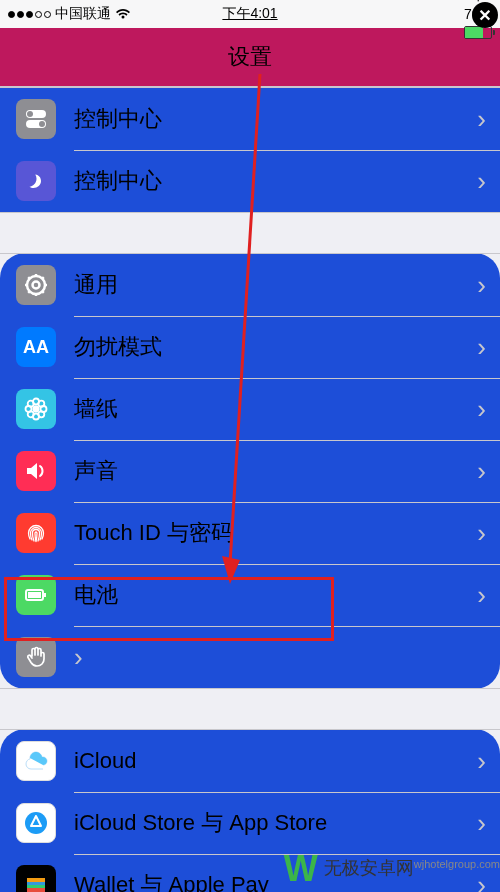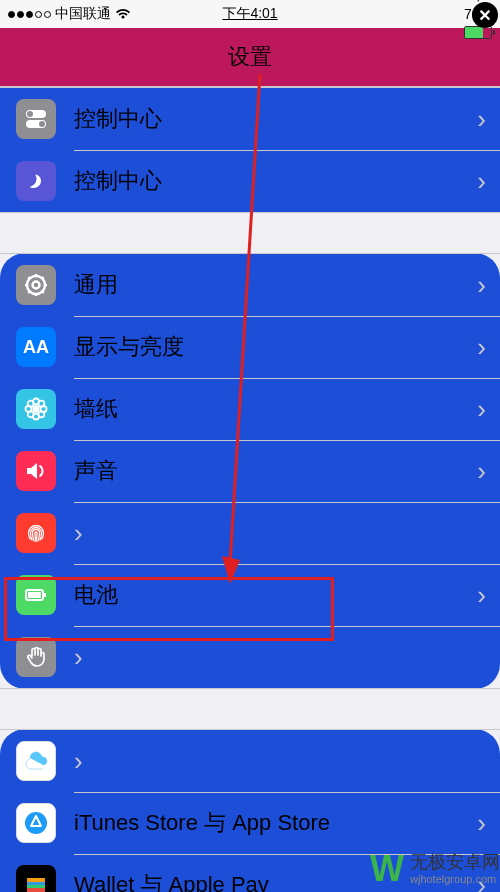--- a/index.html
+++ b/index.html
@@ -86,21 +86,21 @@
     .watermark {
       position: absolute; bottom: 2px; right: 0;
       display: flex; align-items: center; gap: 6px;
       font-size: 13px; color: #333;
       z-index: 10;
     }
     .watermark .w-logo {
       font-size: 36px; color: #3bb54a; font-weight: bold;
       font-family: Arial;
     }
-    .watermark .w-text { display: flex; flex-direction: column; line-height: 1.2; }
+    .watermark .w-text { display: flex; line-height: 1.2; }
     .watermark .w-main { font-size: 18px; font-weight: 500; }
     .watermark .w-sub { font-size: 11px; color: #888; }
   </style>
 </head>
 <body>
 
 <div class="status-bar">
   <div class="status-left">
     <div class="signal-dots">
       <span class="dot filled"></span>
@@ -164,21 +164,21 @@
         </div>
         <span class="label">通用</span>
         <span class="chevron">›</span>
       </div>
       <div class="list-item">
         <div class="icon" style="background: rgb(0, 122, 255);">
           <svg viewBox="0 0 26 26">
             <text x="13" y="19" font-size="18" font-weight="600" text-anchor="middle" fill="#fff" font-family="Helvetica">AA</text>
           </svg>
         </div>
-        <span class="label">显示与亮度</span>
+        <span class="label">勿扰模式</span>
         <span class="chevron">›</span>
       </div>
       <div class="list-item">
         <div class="icon" style="background: rgb(52, 196, 229);">
           <svg viewBox="0 0 26 26">
             <circle cx="13" cy="13" r="3.5" fill="#fff"></circle>
             <circle cx="13" cy="5.5" r="3" fill="none" stroke="#fff" stroke-width="1.8"></circle>
             <circle cx="13" cy="20.5" r="3" fill="none" stroke="#fff" stroke-width="1.8"></circle>
             <circle cx="5.5" cy="13" r="3" fill="none" stroke="#fff" stroke-width="1.8"></circle>
             <circle cx="20.5" cy="13" r="3" fill="none" stroke="#fff" stroke-width="1.8"></circle>
@@ -200,20 +200,21 @@
         </div>
         <span class="label">声音</span>
         <span class="chevron">›</span>
       </div>
       <div class="list-item">
         <div class="icon" style="background: rgb(255, 59, 48);">
           <svg viewBox="0 0 26 26">
             <path d="M7 19c-1-2-1.5-4-1.5-6 0-4 3.4-7.5 7.5-7.5s7.5 3.5 7.5 7.5c0 2-.5 4-1.5 6M9 20c-1-2-1.5-4.3-1.5-7 0-3 2.5-5.5 5.5-5.5s5.5 2.5 5.5 5.5c0 2.7-.5 5-1.5 7M11 21c-1-2.3-1.5-5-1.5-8 0-2 1.6-3.5 3.5-3.5s3.5 1.5 3.5 3.5c0 3-.5 5.7-1.5 8M13 21.5c-.7-2.5-1-5.5-1-8.5 0-.5.5-1 1-1s1 .5 1 1c0 3-.3 6-1 8.5" fill="none" stroke="#fff" stroke-width="1.3" stroke-linecap="round"></path>
           </svg>
         </div>
+        <span class="label">Touch ID 与密码</span>
         <span class="chevron">›</span>
       </div>
       <div class="list-item">
         <div class="icon" style="background: rgb(76, 217, 100);">
           <svg viewBox="0 0 26 26">
             <rect x="3" y="8" width="17" height="10" rx="2" fill="none" stroke="#fff" stroke-width="2"></rect>
             <rect x="5" y="10" width="13" height="6" fill="#fff"></rect>
             <rect x="21" y="11" width="2" height="4" fill="#fff"></rect>
           </svg>
         </div>
@@ -230,30 +231,31 @@
       </div>
     </div>
     <div class="list-group gap-top">
       <div class="list-item">
         <div class="icon" style="background: rgb(255, 255, 255); border: 1px solid rgb(221, 221, 221);">
           <svg viewBox="0 0 26 26">
             <path d="M20 17c2.2 0 4-1.8 4-4s-1.8-4-4-4c-.3 0-.6 0-.9.1C18.4 6.3 15.9 4 13 4c-3.3 0-6 2.7-6 6 0 .3 0 .6.1.9C4.8 11.3 3 13.4 3 16c0 2.8 2.2 5 5 5h12" fill="#fff" stroke="#bbdef8" stroke-width="1"></path>
             <path d="M20 17c2.2 0 4-1.8 4-4s-1.8-4-4-4c-.3 0-.6 0-.9.1C18.4 6.3 15.9 4 13 4c-3.3 0-6 2.7-6 6" fill="#5ac8fa"></path>
           </svg>
         </div>
+        <span class="label">iCloud</span>
         <span class="chevron">›</span>
       </div>
       <div class="list-item">
         <div class="icon" style="background: rgb(255, 255, 255); border: 1px solid rgb(221, 221, 221);">
           <svg viewBox="0 0 26 26">
             <circle cx="13" cy="13" r="11" fill="#1c9cf6"></circle>
             <path d="M13 6l-5 10h10L13 6z" fill="none" stroke="#fff" stroke-width="2" stroke-linejoin="round"></path>
           </svg>
         </div>
-        <span class="label">iTunes Store 与 App Store</span>
+        <span class="label">iCloud Store 与 App Store</span>
         <span class="chevron">›</span>
       </div>
       <div class="list-item">
         <div class="icon" style="background: rgb(0, 0, 0);">
           <svg viewBox="0 0 26 26">
             <rect x="4" y="6" width="18" height="14" rx="2" fill="#fff"></rect>
             <rect x="4" y="6" width="18" height="4" fill="#f39c12"></rect>
             <rect x="4" y="10" width="18" height="3" fill="#3498db"></rect>
             <rect x="4" y="13" width="18" height="3" fill="#2ecc71"></rect>
             <rect x="4" y="16" width="18" height="4" rx="0 0 2 2" fill="#e74c3c"></rect>

